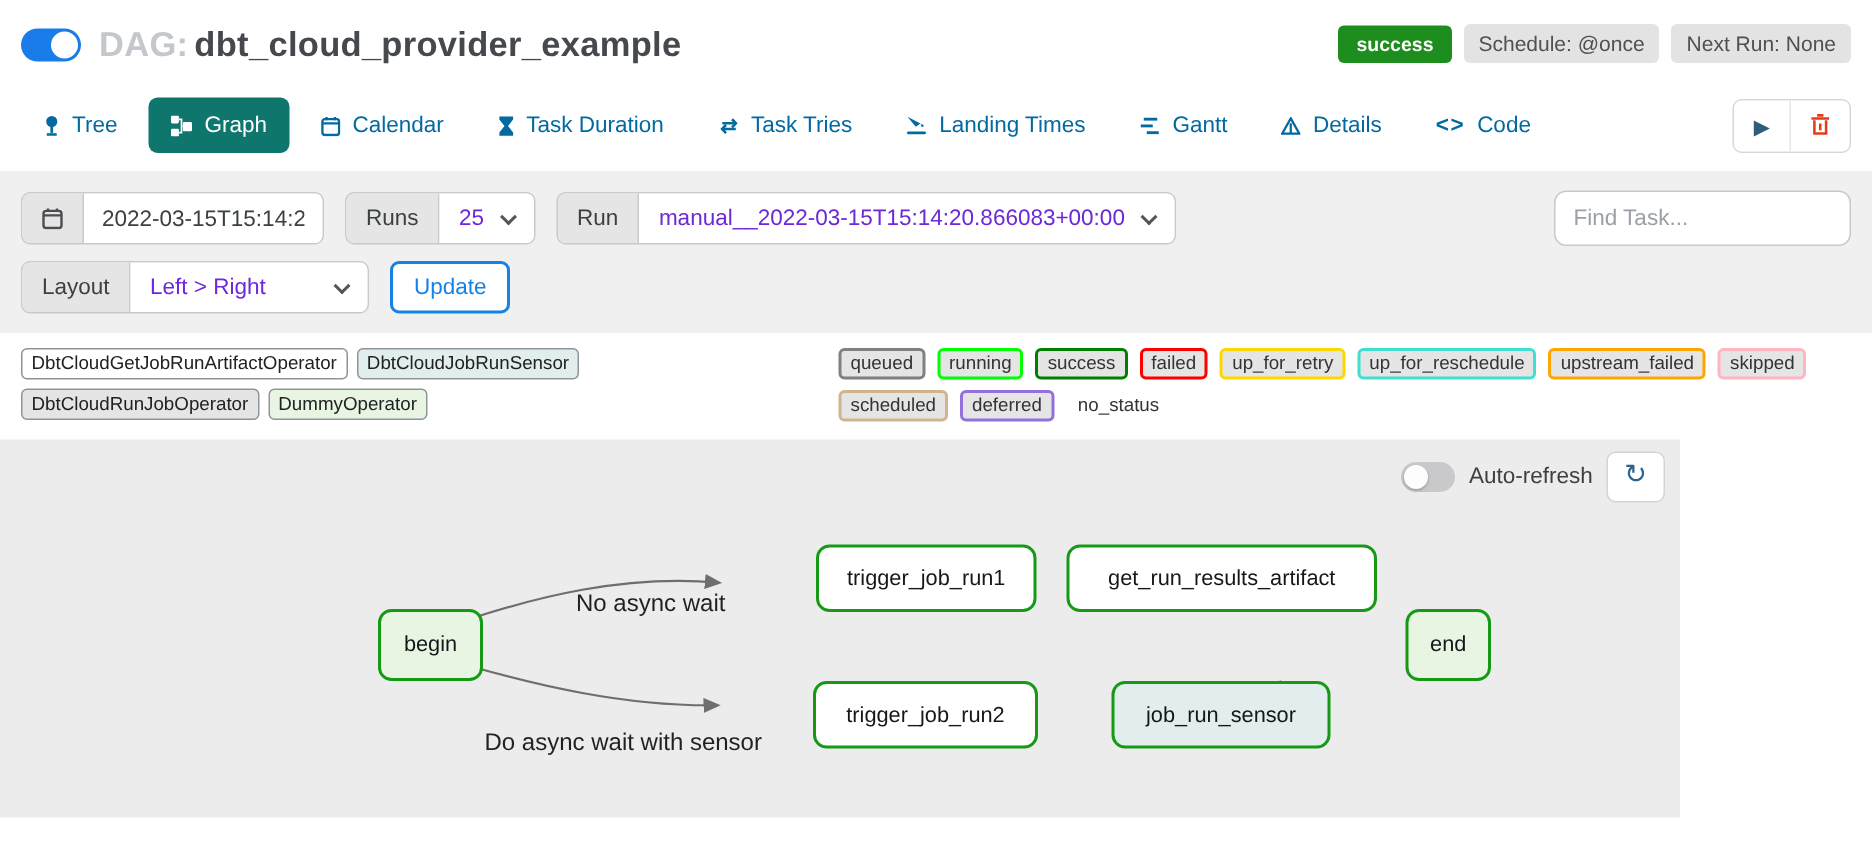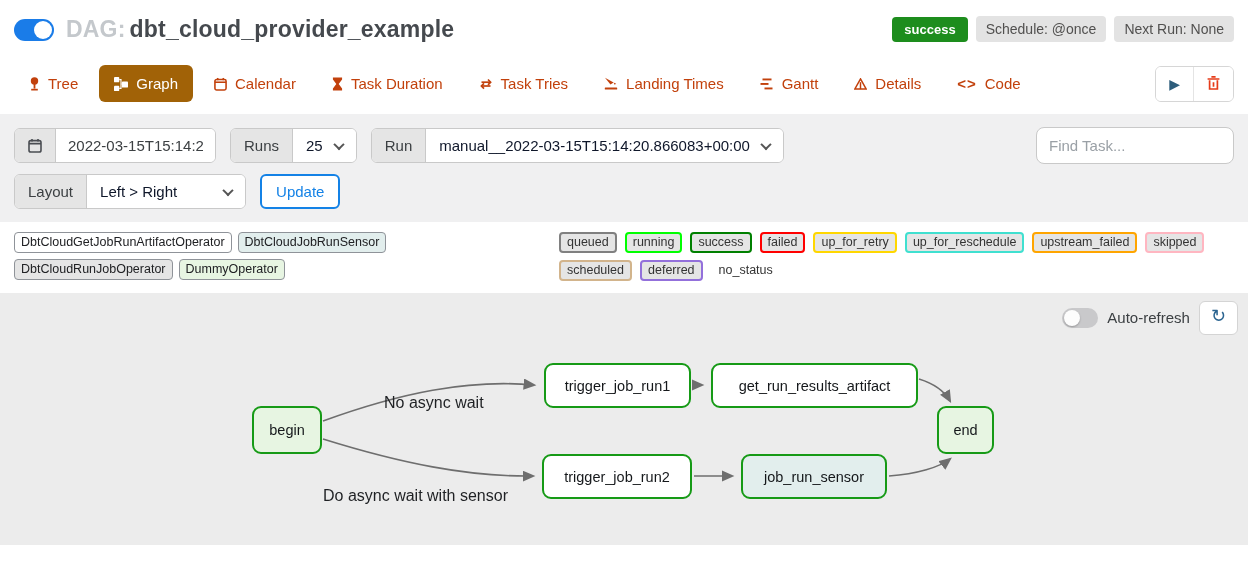--- a/index.html
+++ b/index.html
@@ -16,51 +16,51 @@
   .toggle .knob { position:absolute; top:2px; right:2px; width:18px; height:18px; border-radius:50%; background:#fff; }
   .dag-title { margin:0; font-size:23px; font-weight:700; color:#45494e; letter-spacing:.2px; }
   .dag-title .prefix { color:#c4c8cc; margin-right:4px; }
   .header-badges { display:flex; gap:8px; align-items:center; }
   .badge { background:#e3e3e3; color:#51504f; font-size:14px; padding:5px 10px; border-radius:4px; white-space:nowrap; }
   .badge.success { background:#1d8d1d; color:#fff; font-weight:700; font-size:13px; padding:5px 12px; }
 
   
   .tabs { display:flex; align-items:center; gap:6px; padding:0 14px; margin-top:22px; }
   .tab { display:flex; align-items:center; gap:8px; padding:10px 15px; border-radius:6px;
-         color:#c2410c; font-size:15px; cursor:pointer; white-space:nowrap; }
-  .tab.active { background:#a16207; color:#fff; }
+         color:#0369a1; font-size:15px; cursor:pointer; white-space:nowrap; }
+  .tab.active { background:#0f766e; color:#fff; }
   .tab-icon { display:inline-flex; align-items:center; line-height:0; }
   .tab-actions { margin-left:auto; display:flex; border:1px solid #d6d6d6; border-radius:6px; background:#fff; overflow:hidden; }
   .action-btn { padding:9px 13px; display:flex; align-items:center; cursor:pointer; background:#fff; border:none; }
   .action-btn + .action-btn { border-left:1px solid #e4e4e4; }
   .action-btn.play { color:#2d5d7b; font-size:14px; }
   .action-btn.trash { color:#e63b19; }
 
   
   .filter-panel { margin-top:12px; background:#f0f0f1; padding:13px 14px; display:flex; flex-direction:column; gap:10px; }
   .filter-row { display:flex; align-items:center; gap:14px; }
   .input-group { display:flex; align-items:stretch; border:1px solid #c9c9c9; border-radius:6px; background:#fff; overflow:hidden; }
   .addon { background:#e5e5e5; color:#3c4043; font-size:15px; padding:8px 13px; display:flex; align-items:center; border-right:1px solid #c9c9c9; }
   .text-input { border:none; outline:none; font-family:inherit; font-size:15px; color:#3c4043; padding:8px 12px; background:#fff; }
-  .selectbox { display:flex; align-items:center; gap:12px; padding:8px 13px; font-size:15px; color:#0f172a; background:#fff; cursor:pointer; white-space:nowrap; }
+  .selectbox { display:flex; align-items:center; gap:12px; padding:8px 13px; font-size:15px; color:#6d28d9; background:#fff; cursor:pointer; white-space:nowrap; }
   .chev { width:8px; height:8px; border-right:2px solid #555; border-bottom:2px solid #555; transform:rotate(45deg) translate(-1px,-1px); flex:0 0 auto; }
   .find-task { margin-left:auto; border:1px solid #c9c9c9; border-radius:8px; padding:9px 12px; width:198px; font-size:15px; font-family:inherit; outline:none; color:#3c4043; }
   .find-task::placeholder { color:#9aa0a6; }
   .update-btn { background:#fff; border:2px solid #1482e6; color:#1482e6; font-size:15px; font-family:inherit; padding:7px 14px; border-radius:6px; cursor:pointer; }
 
   
   .legend { display:flex; align-items:flex-start; gap:10px; padding:10px 14px 8px 14px; }
   .legend-operators { width:535px; display:flex; flex-wrap:wrap; gap:6px; }
   .op-badge { border:1px solid #8f9399; border-radius:4px; padding:2px 6px 3px 6px; font-size:12.5px; color:#202124; white-space:nowrap; }
   .legend-statuses { flex:1; display:flex; flex-wrap:wrap; gap:7px 8px; align-items:center; }
   .status-badge { border:2px solid #888; border-radius:4px; padding:1px 6px 2px 6px; font-size:12.5px; color:#333; white-space:nowrap; background:#e5e5e5; }
   .status-badge.noborder { border-color:transparent; background:transparent; }
 
   
-  .graph-panel { position:relative; margin-top:4px; background:#ececec; height:252px; width:1248px; }
+  .graph-panel { position:relative; margin-top:4px; background:#ececec; height:252px; width:1120px; }
   .graph-toolbar { position:absolute; top:8px; right:10px; display:flex; align-items:center; gap:9px; z-index:3; }
   .toggle-off { width:36px; height:20px; border-radius:10px; background:#c9c9cb; position:relative; cursor:pointer; }
   .toggle-off .knob { position:absolute; top:2px; left:2px; width:16px; height:16px; border-radius:50%; background:#fdfdfd; box-shadow:0 1px 2px rgba(0,0,0,.25); }
   .auto-refresh-label { font-size:15px; color:#3c4043; }
   .refresh-btn { background:#fff; border:1px solid #d4d4d4; border-radius:6px; padding:4px 11px 6px 11px; color:#2b6490; font-size:18px; line-height:1.2; cursor:pointer; }
   .edges-svg { position:absolute; left:0; top:0; width:100%; height:100%; z-index:1; }
   .graph-node { position:absolute; z-index:2; border:2.5px solid #169a16; border-radius:9px; background:#fff;
                 display:flex; align-items:center; justify-content:center; font-size:14.5px; font-weight:500; color:#15181b;
                 padding:0 10px; cursor:pointer; white-space:nowrap; }
   .edge-label { position:absolute; z-index:2; font-size:16px; color:#1f2124; white-space:nowrap; }

